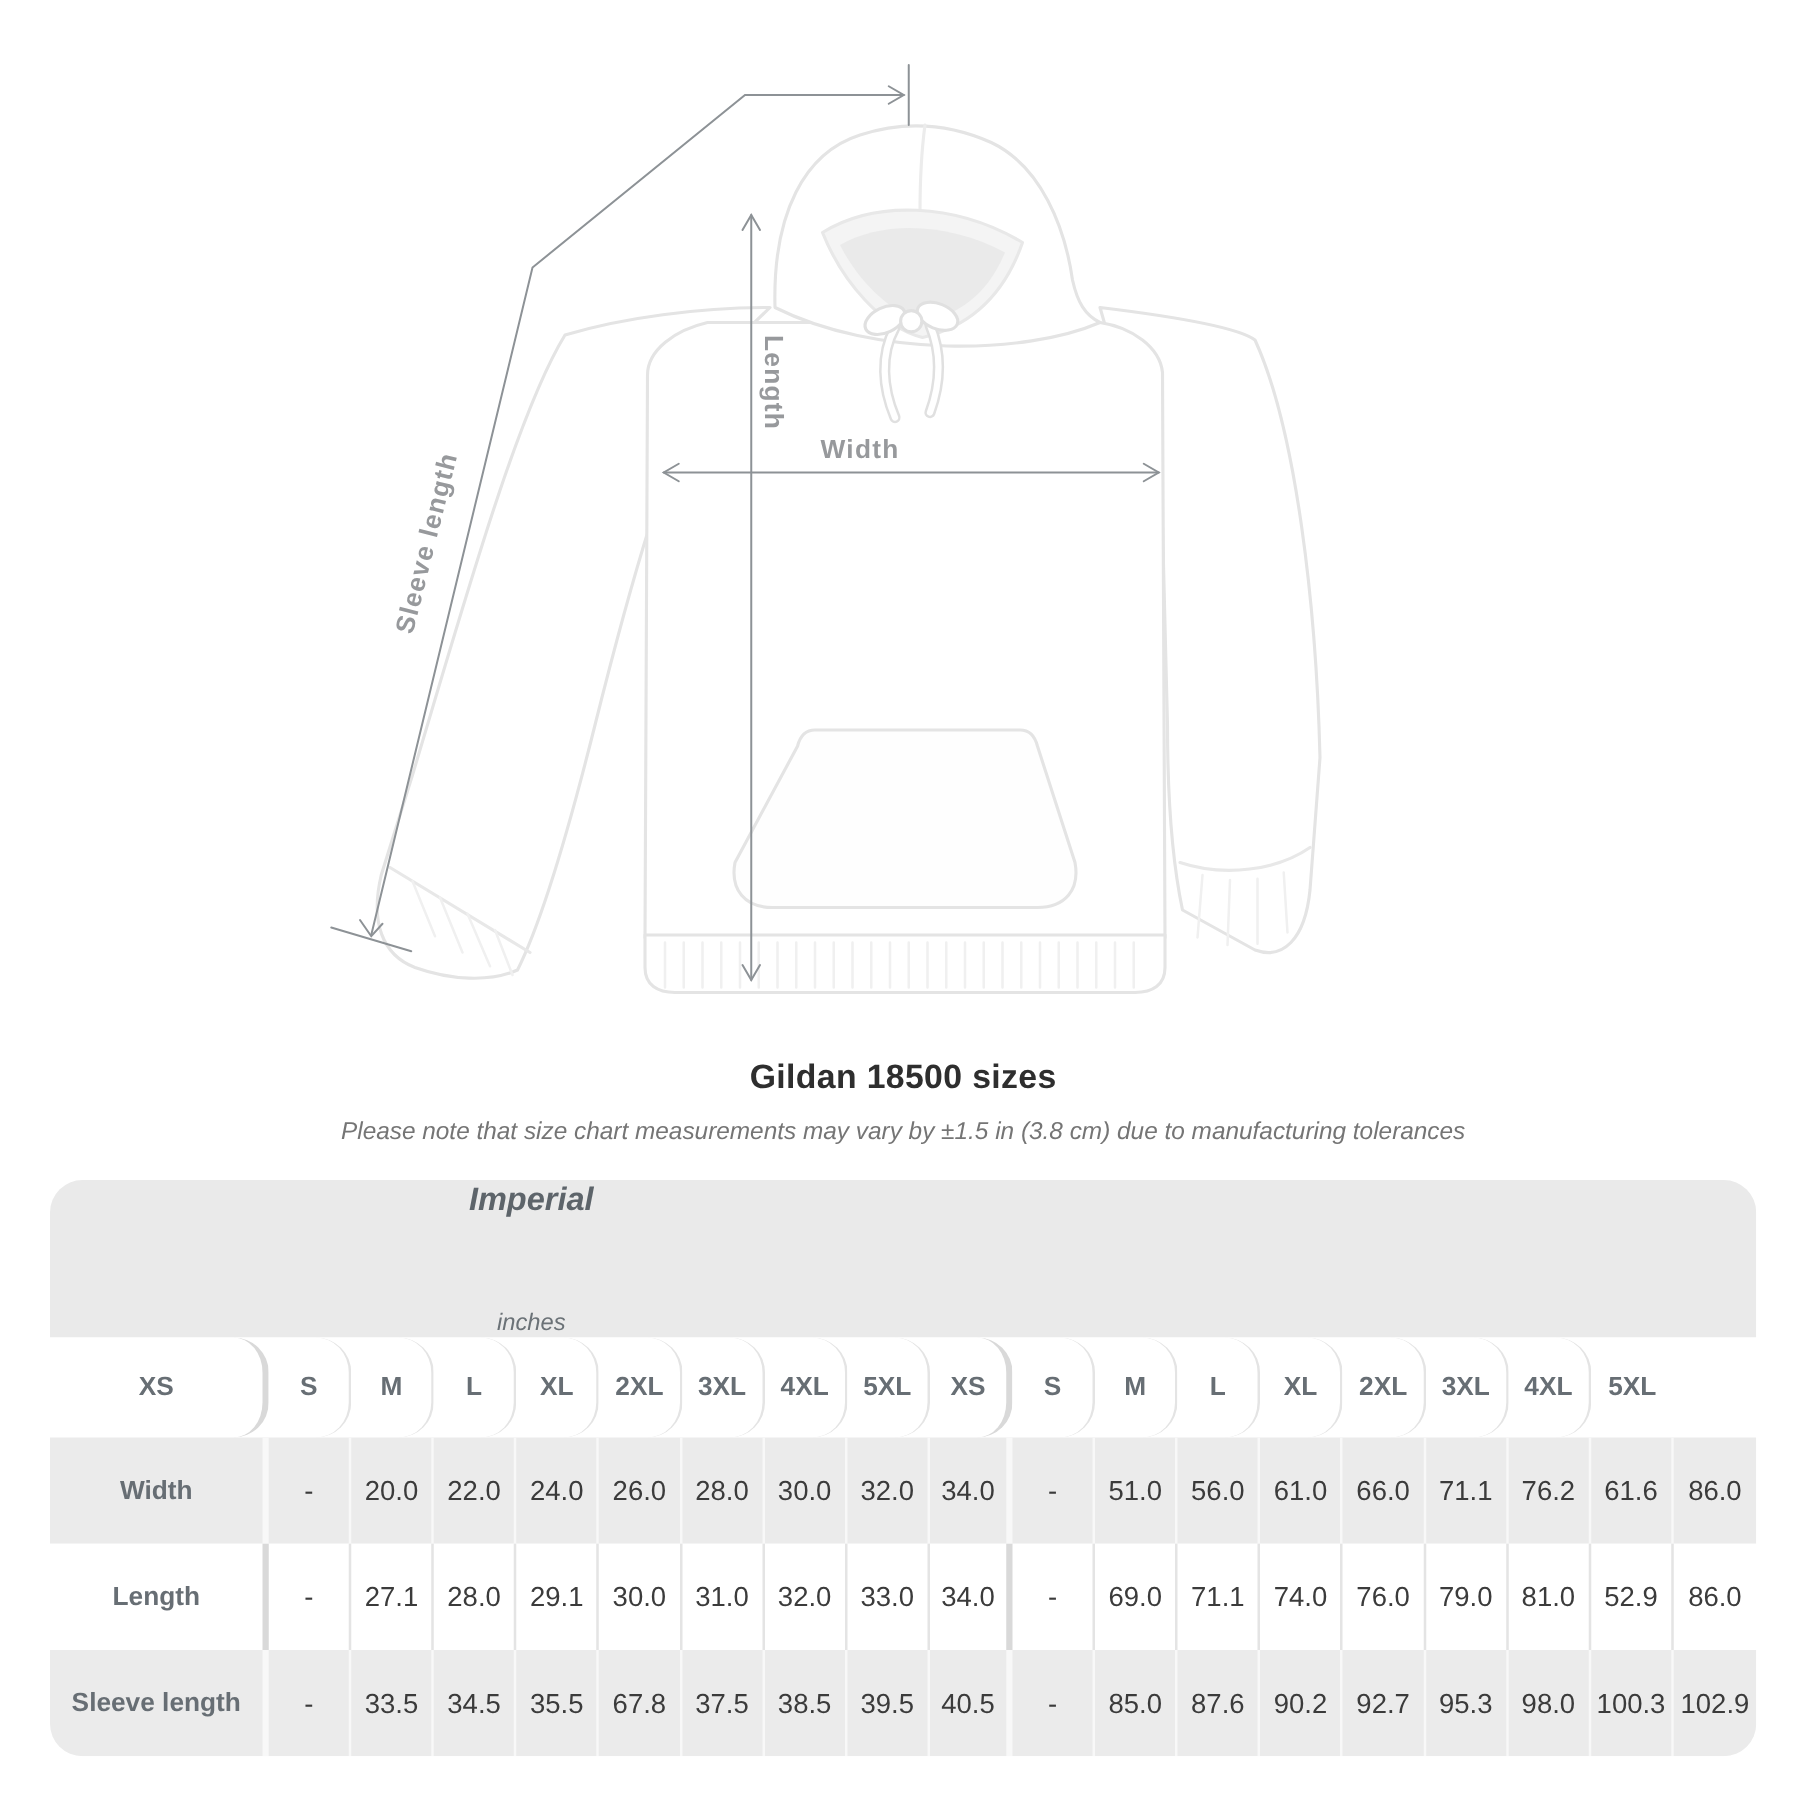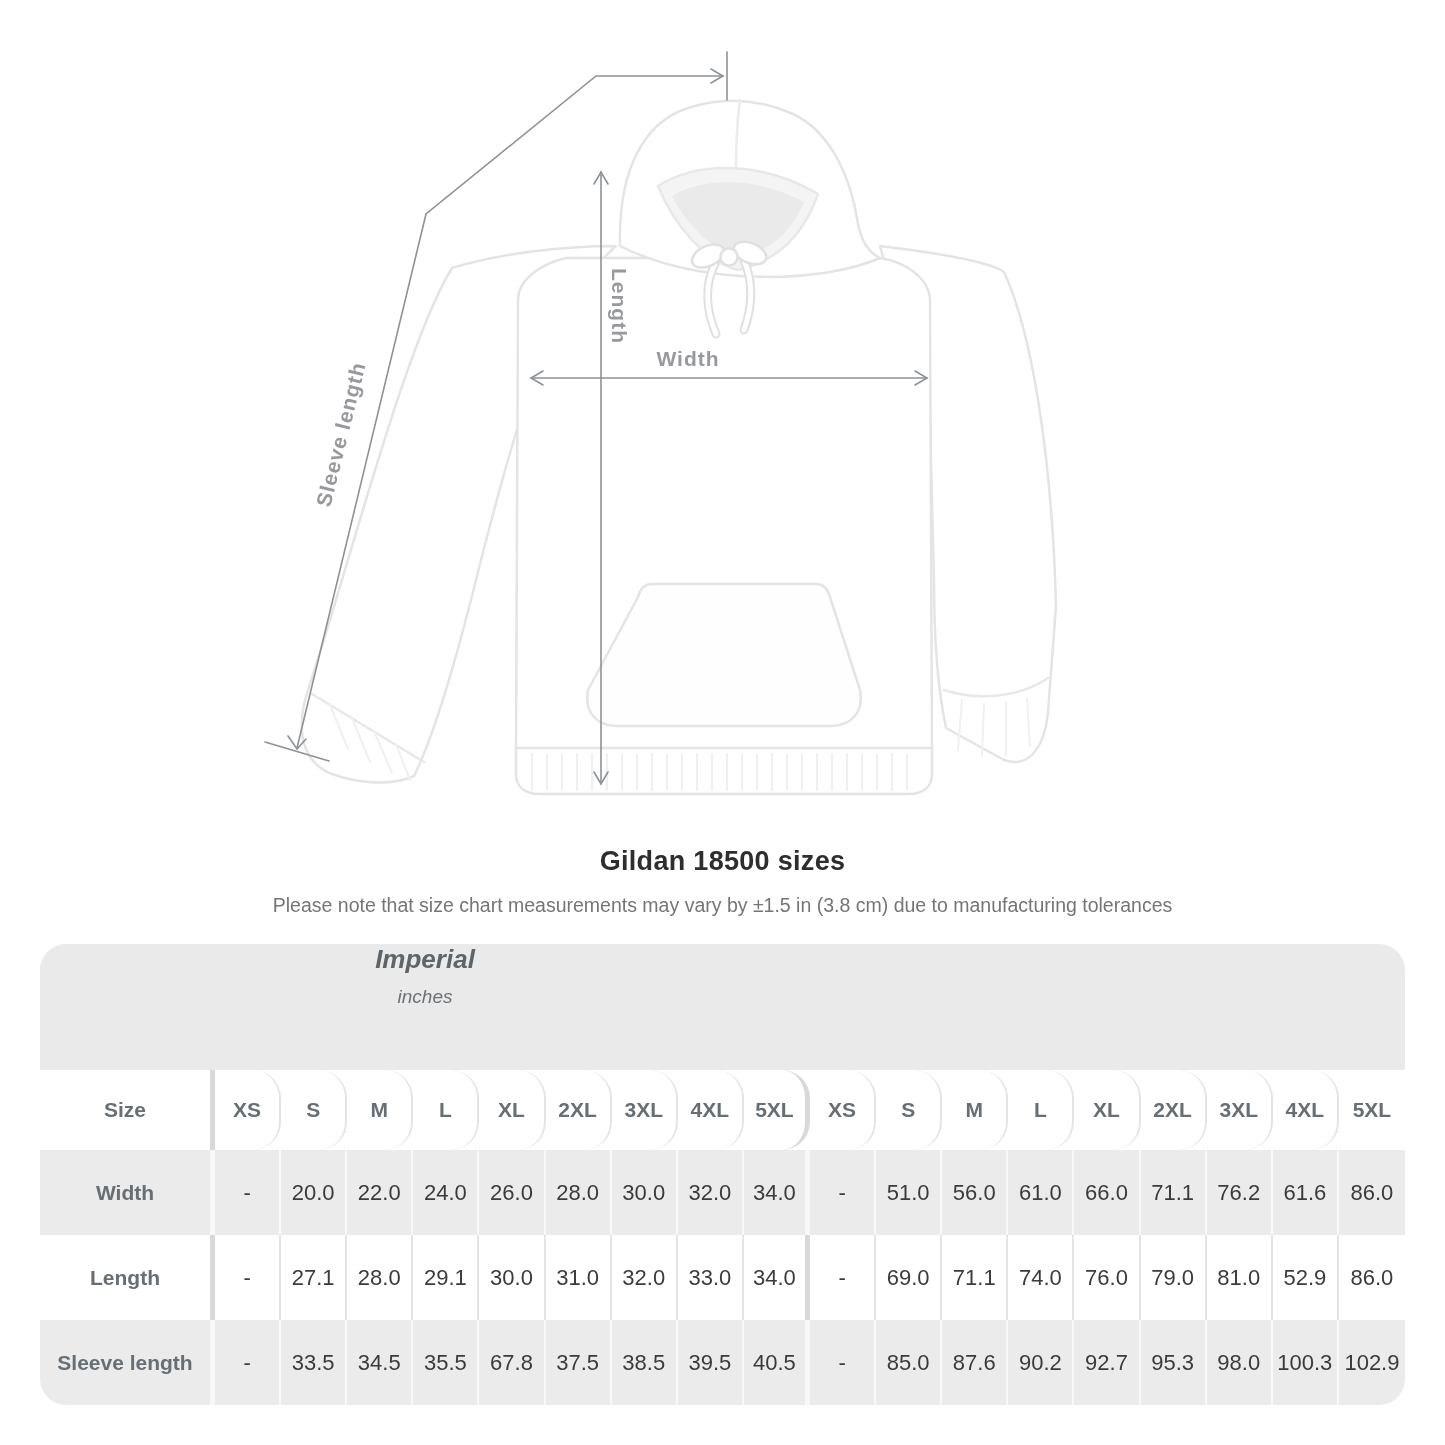--- a/index.html
+++ b/index.html
@@ -8,28 +8,28 @@
   .stage { position: relative; width: 1445px; height: 1445px; background: #fff; }
 
   
   .diagram { position: absolute; top: 0; left: 0; width: 1445px; height: 832px; }
   .diagram svg { display: block; }
 
   
   .title { position: absolute; top: 846px; left: 0; width: 1445px; text-align: center;
     font-size: 27px; font-weight: bold; color: #2e2e2e; letter-spacing: .3px; }
   .note { position: absolute; top: 894px; left: 0; width: 1445px; text-align: center;
-    font-size: 19.5px; color: #757575; }
+    font-size: 19.5px; font-style: italic; color: #757575; }
 
   
   .table-card { position: absolute; top: 944px; left: 40px; width: 1365px;
     border-radius: 26px; overflow: hidden; }
   .unit-band { display: flex; height: 126px; background: #eaeaea; }
   .unit-group { display: flex; flex-direction: column; align-items: center;
-    justify-content: flex-start; gap: 11px; }
+    justify-content: space-between; gap: 11px; }
   .unit-group.imperial { width: 770px; }
   .unit-group.metric { width: 595px; border-left: 5px solid #f3f3f3; }
   .unit-title { font-size: 26px; font-weight: bold; font-style: italic; color: #5d646a; }
   .unit-sub { font-size: 19px; font-style: italic; color: #6b7277; }
 
   .trow { display: grid; grid-template-columns: 175px repeat(18, 1fr); }
   .trow .cell { display: flex; align-items: center; justify-content: center;
     border-right: 2px solid var(--sep); }
   .trow .cell:first-child, .trow .cell:nth-child(10) {
     border-right-width: 5px; border-right-color: var(--sepStrong); }
@@ -135,21 +135,20 @@
   <div class="table-card">
 
     <div class="unit-band">
       <div class="unit-group imperial">
         <div class="unit-title">Imperial</div>
         <div class="unit-sub">inches</div>
       </div>
     </div>
 
     <div class="trow size-header-row">
-        <div class="cell label-cell">Size</div>
         <div class="cell head-cell">XS</div>
         <div class="cell head-cell">S</div>
         <div class="cell head-cell">M</div>
         <div class="cell head-cell">L</div>
         <div class="cell head-cell">XL</div>
         <div class="cell head-cell">2XL</div>
         <div class="cell head-cell">3XL</div>
         <div class="cell head-cell">4XL</div>
         <div class="cell head-cell">5XL</div>
         <div class="cell head-cell">XS</div>

